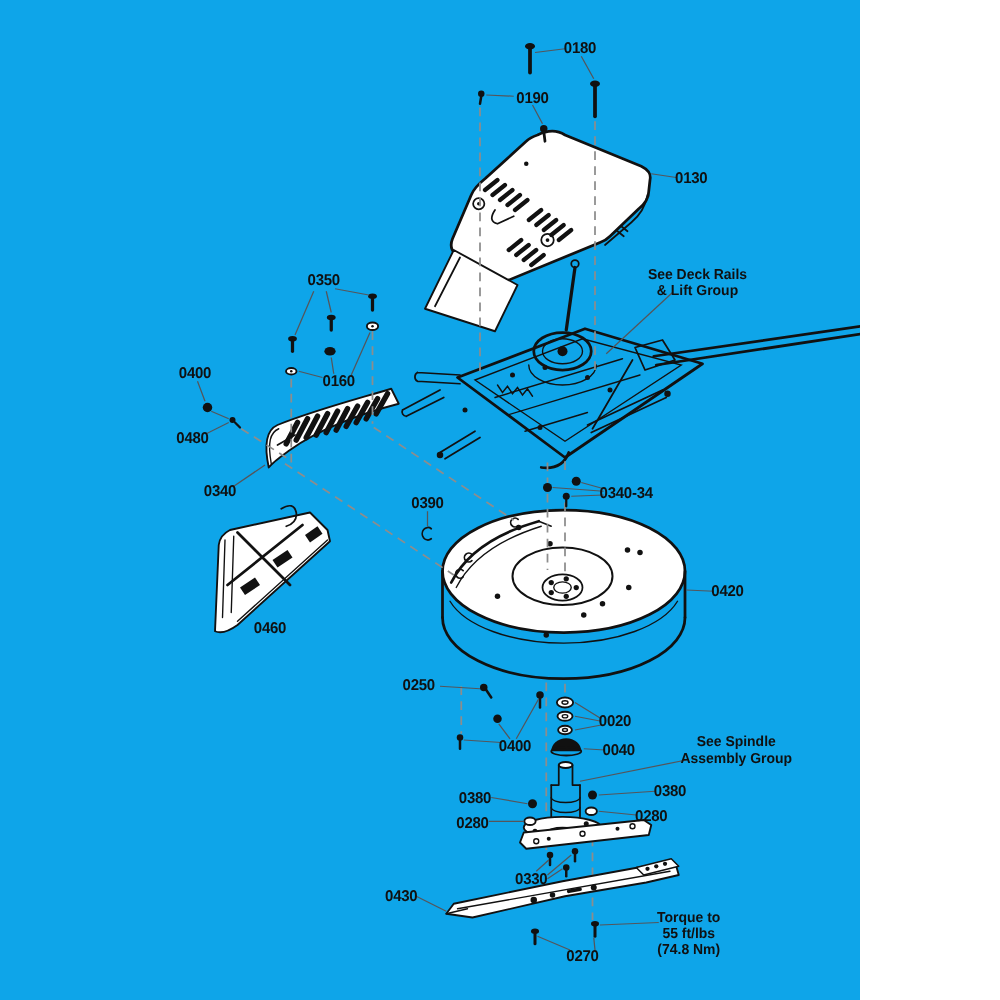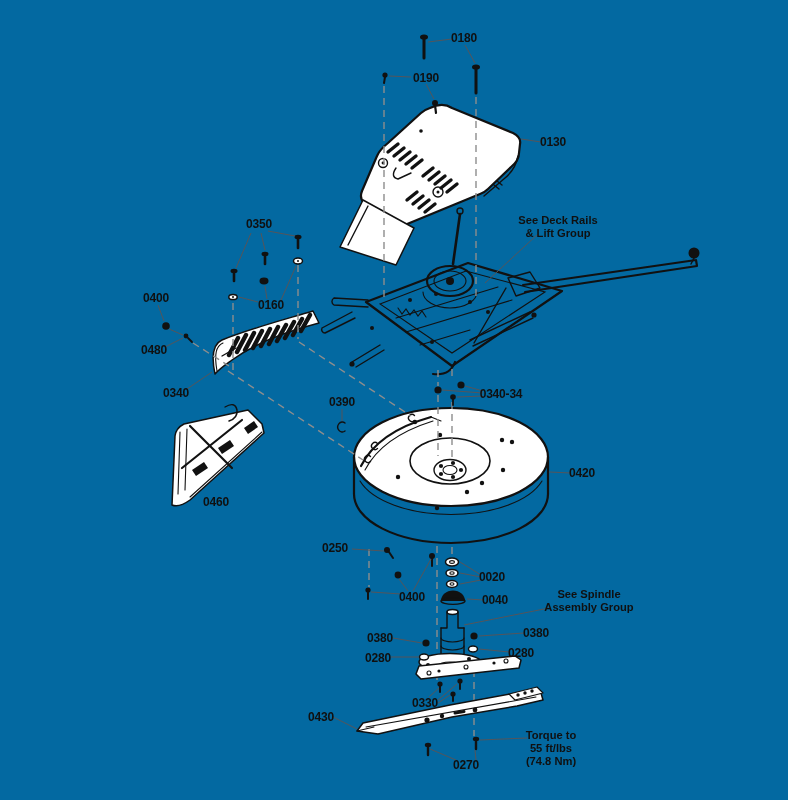--- a/index.html
+++ b/index.html
@@ -1,16 +1,16 @@
 <!DOCTYPE html>
 <html><head>
 <meta charset="utf-8">
 <style>
   html,body{margin:0;padding:0;background:#ffffff;}
-  .stage{position:relative;width:788px;height:800px;background:#0369a1;overflow:hidden;
+  .stage{position:relative;width:688px;height:800px;background:#0ea5e9;overflow:hidden;
          font-family:"Liberation Sans","DejaVu Sans",sans-serif;}
   .stage svg{position:absolute;left:0;top:0;}
   .lbl{position:absolute;transform:translate(-50%,-50%) scaleX(.96);font-weight:bold;
        font-size:12.5px;color:#101010;white-space:nowrap;letter-spacing:-.2px;}
   .note{position:absolute;transform:translate(-50%,-50%) scaleX(.97);font-weight:bold;
         font-size:11.5px;line-height:13px;text-align:center;color:#101010;white-space:nowrap;}
   
   .p1{stroke:#111;stroke-width:1.4;fill:none;stroke-linecap:round;stroke-linejoin:round;}
   .p2{stroke:#111;stroke-width:2.2;fill:none;stroke-linecap:round;stroke-linejoin:round;}
   .pt{stroke:#111;stroke-width:1.1;fill:none;stroke-linecap:round;}

